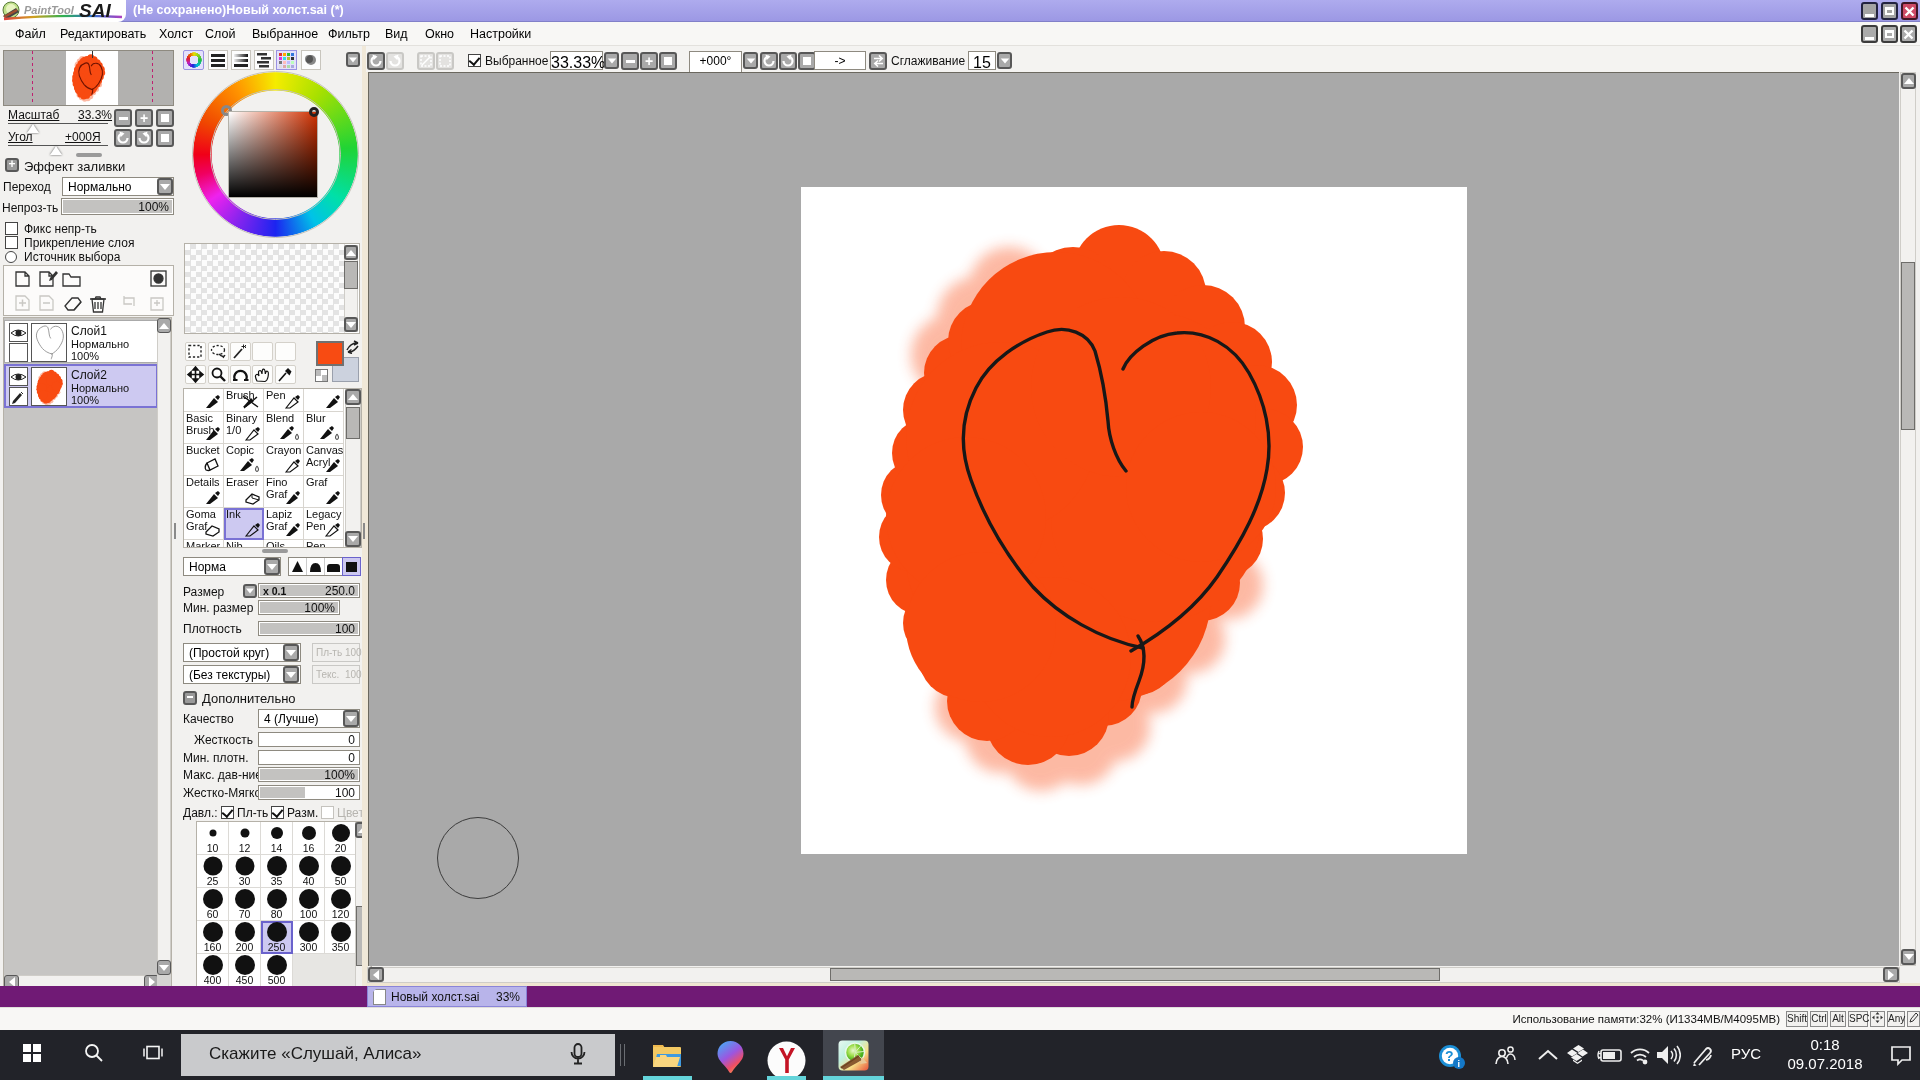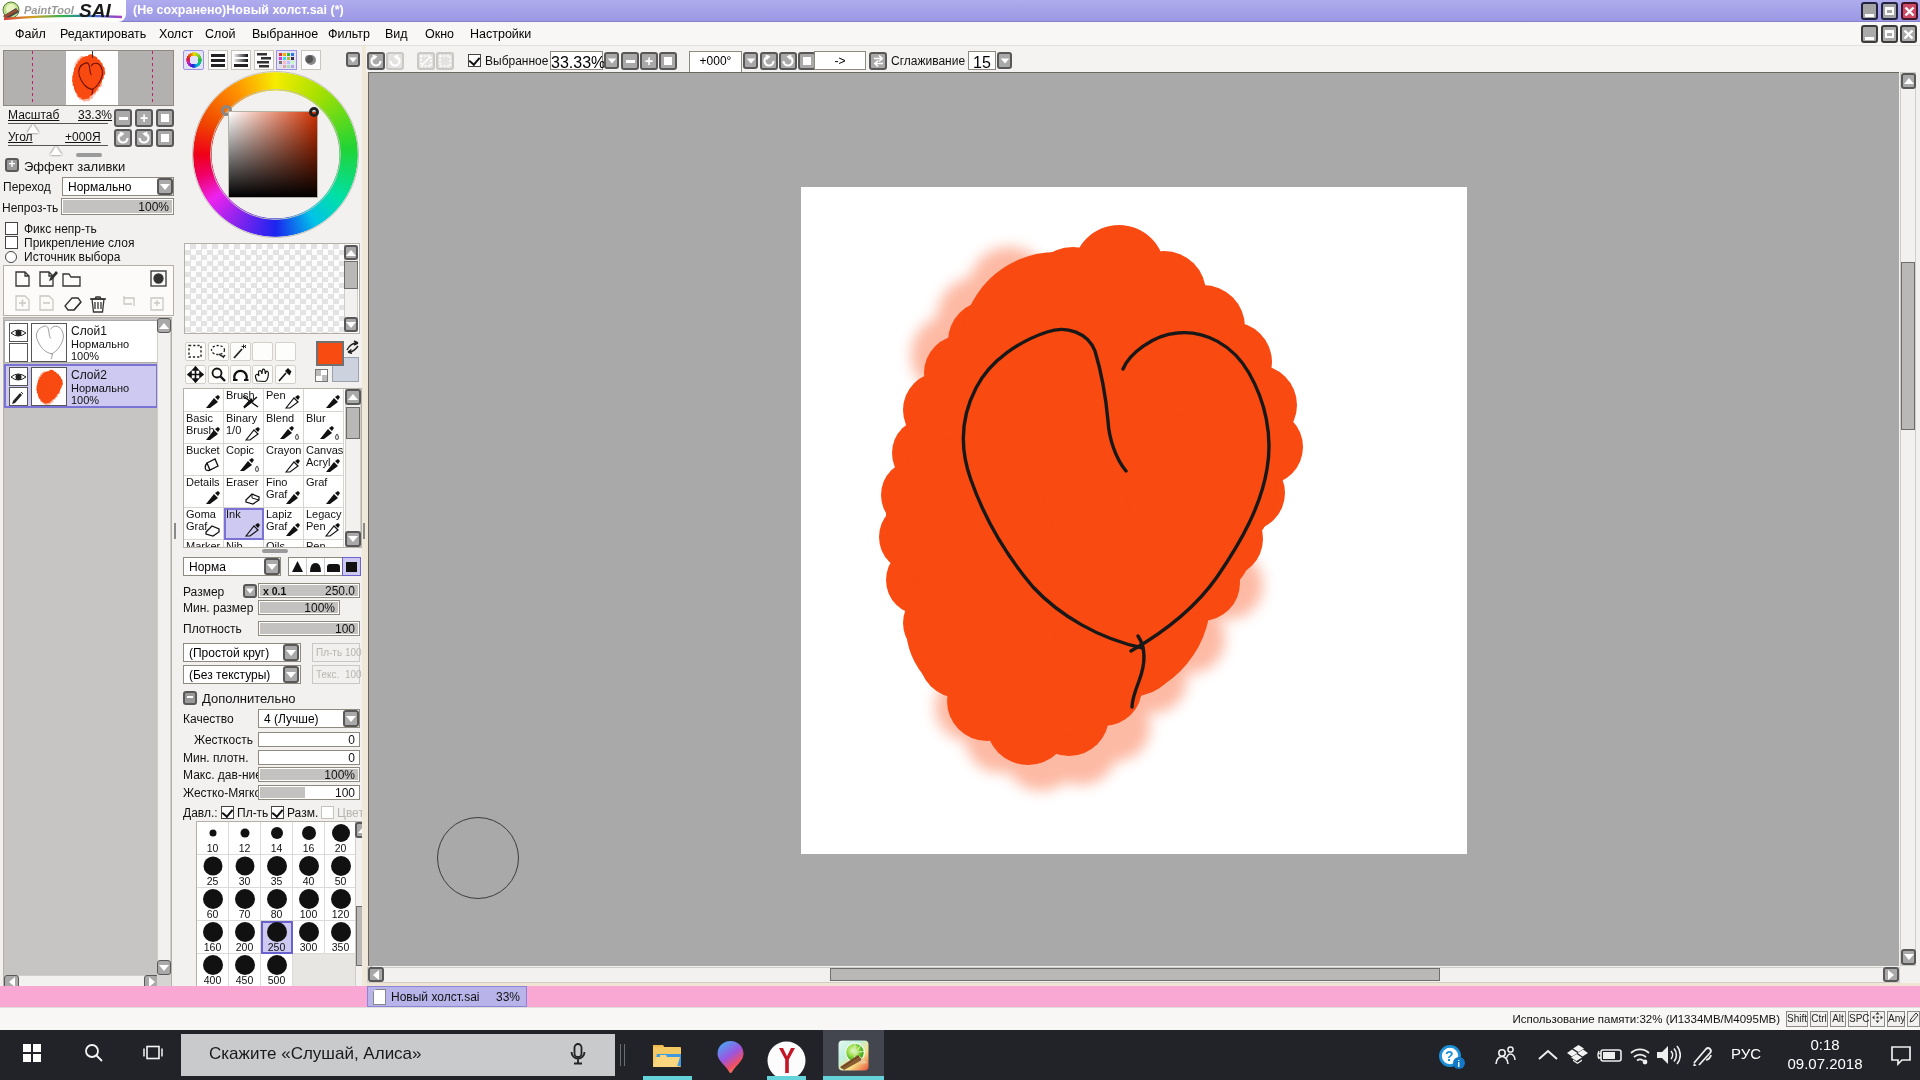--- a/index.html
+++ b/index.html
@@ -45,21 +45,21 @@
 .winbtn{position:absolute;width:17px;height:18px;border:2px solid #23233f;border-radius:3px;background:#a4a4a4;display:flex;align-items:center;justify-content:center;}
 .winbtn.gray{border-color:#3c3c3c;background:#ababab;}
 
 #panel1{position:absolute;left:0;top:46px;width:178px;height:961px;background:#f2f1ef;}
 #panel2{position:absolute;left:178px;top:46px;width:188px;height:961px;background:#f2f1ef;}
 #p2divider{position:absolute;left:362px;top:46px;width:6px;height:961px;background:#f0e8d8;}
 
 #cToolbar{position:absolute;left:366px;top:46px;width:1554px;height:26px;background:#f4f3f1;}
 #canvasArea{position:absolute;left:368px;top:72px;width:1531px;height:894px;background:#a9a9a9;border-top:1px solid #6b685f;border-left:1px solid #6b685f;}
 #whitecanvas{position:absolute;left:432px;top:114px;width:666px;height:667px;background:#fff;}
-#tabrow{position:absolute;left:0px;top:986px;width:1920px;height:21px;background:#f9a8d4;padding-left:16px;}
+#tabrow{position:absolute;left:0px;top:986px;width:1920px;height:21px;background:#701a75;padding-left:16px;}
 #statusline{position:absolute;left:0;top:1007px;width:1920px;height:23px;background:#f8f7f5;border-top:1px solid #e0dedb;}
 
 #taskbar{position:absolute;left:0;top:1030px;width:1920px;height:50px;background:#222329;}
 .skey{position:absolute;top:3px;height:16px;border:1px solid #8a8a8a;background:#f2f1ef;font-size:10px;text-align:center;line-height:14px;color:#222;}
 </style>
 </head>
 <body>
 <svg width="0" height="0" style="position:absolute">
   <defs>
     <linearGradient id="iconwheel" x1="0" y1="0" x2="1" y2="1">

